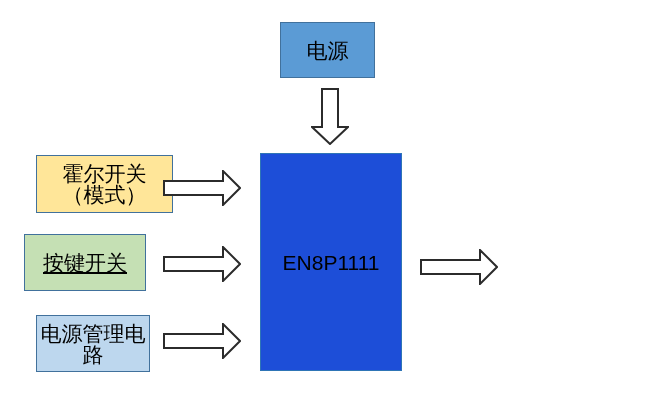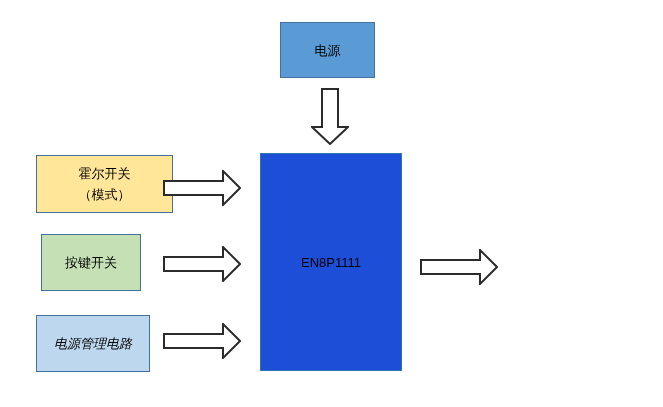--- a/index.html
+++ b/index.html
@@ -9,28 +9,28 @@
     background:#ffffff;
     font-family:"Liberation Sans","DejaVu Sans",sans-serif;
     overflow:hidden;
   }
   .node{
     position:absolute;
     display:flex;align-items:center;justify-content:center;
     text-align:center;
     box-sizing:border-box;
     border:1.5px solid #41719C;
-    font-size:13px;color:#000000;
+    font-size:21px;color:#000000;
     white-space:pre-line;
     line-height:21px;
   }
   #node-power {left:280px;top:22px; width:95px; height:56px;}
   #node-hall  {left:36px; top:155px;width:137px;height:58px;}
-  #node-button{left:41px; top:234px;width:100px;height:57px;}
-  #node-pm    {left:36px; top:315px;width:114px;height:57px;font-style:italic;}
+  #node-button{left:24px; top:234px;width:122px;height:57px;text-decoration:underline;}
+  #node-pm    {left:36px; top:315px;width:114px;height:57px;}
   #node-mcu   {left:260px;top:153px;width:142px;height:218px;}
   #node-led   {left:521px;top:238px;width:121px;height:57px;}
   .arrow{position:absolute;display:block;}
   #arrow-power-to-mcu {left:311px;top:88px; width:38px;height:57px;}
   #arrow-hall-to-mcu  {left:163px;top:170px;width:78px;height:36px;}
   #arrow-button-to-mcu{left:163px;top:246px;width:78px;height:36px;}
   #arrow-pm-to-mcu    {left:163px;top:323px;width:78px;height:36px;}
   #arrow-mcu-to-led   {left:420px;top:249px;width:78px;height:36px;}
 </style>
 </head>

